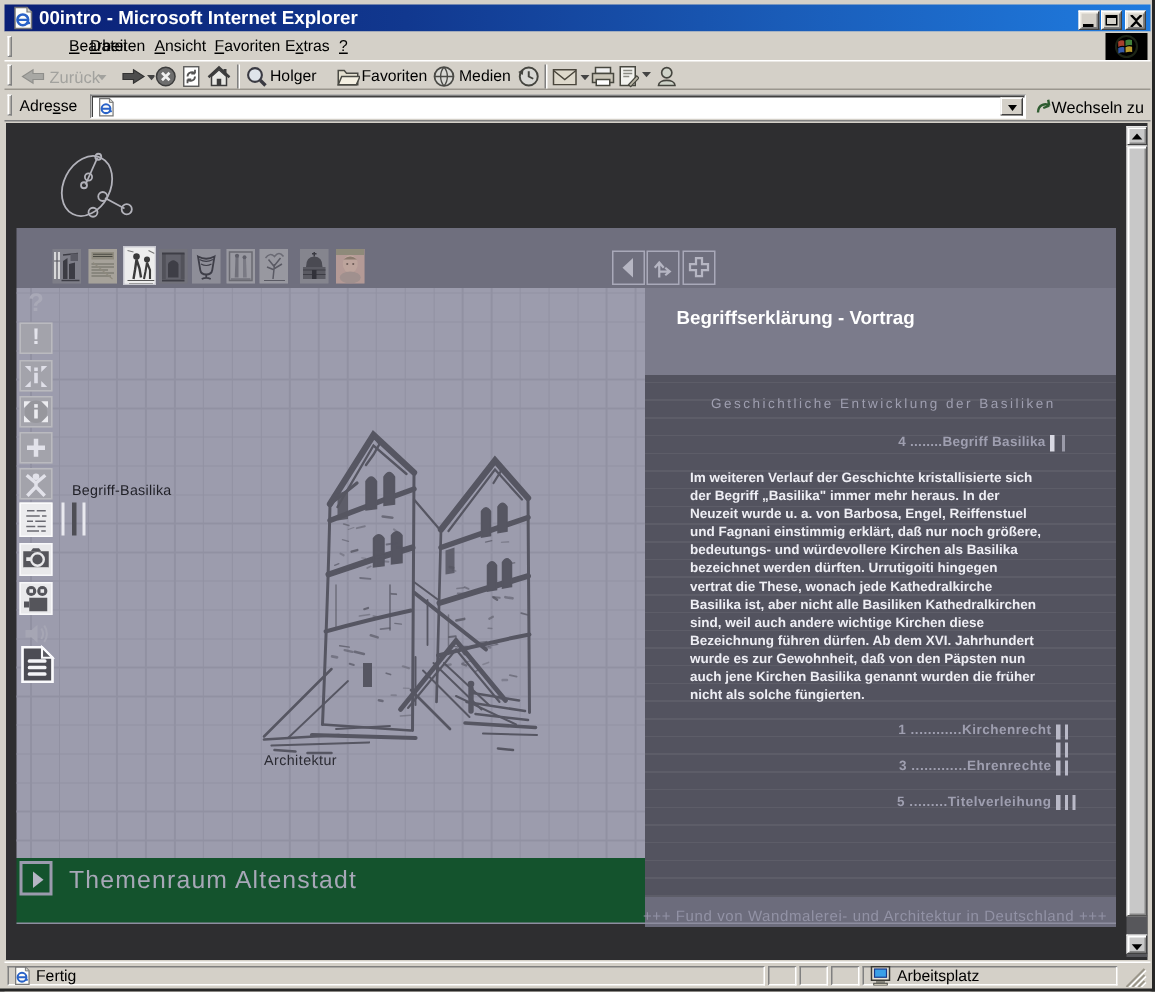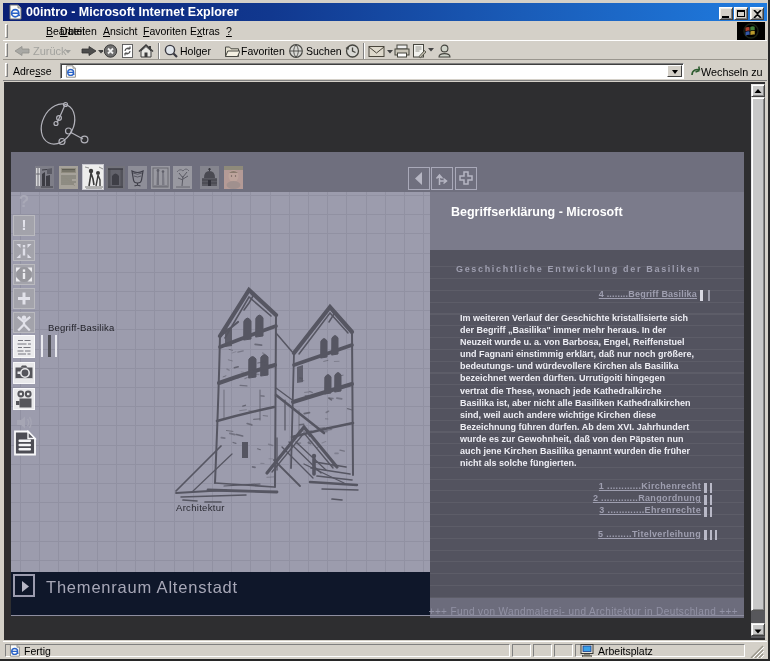--- a/index.html
+++ b/index.html
@@ -40,36 +40,36 @@
 #band-top { left:7px; top:70px; width:733px; height:40px; background:#6f6f7e; }
 #grid { left:7px; top:110px; width:419px; height:380px; background:#9c9cad;
   background-image:
     repeating-linear-gradient(to right, #9191a2 0, #9191a2 1px, transparent 1px, transparent 19.2px),
     repeating-linear-gradient(to bottom, #9191a2 0, #9191a2 1px, transparent 1px, transparent 19.2px);
   background-position:9px 3px, 0 3px; }
 #rpanel-title { left:426px; top:110px; width:314px; height:58px; background:#7b7b8b;
   color:#fff; font-size:12.5px; font-weight:bold; }
 #rpanel { left:426px; top:168px; width:314px; height:348px; background:#53535f;
   background-image:repeating-linear-gradient(to bottom, transparent 0, transparent 4.5px, rgba(255,255,255,0.06) 4.5px, rgba(255,255,255,0.06) 5.5px, transparent 5.5px, transparent 11.8px); }
-#band-bl { left:7px; top:490px; width:419px; height:44px; background:#0f172a; }
+#band-bl { left:7px; top:490px; width:419px; height:44px; background:#14532d; }
 #band-br { left:426px; top:516px; width:314px; height:20px; background:#6c6c7c; }
 #bline { left:7px; top:533px; width:733px; height:1px; background:#8e8ea0; }
 
 #sbar { left:747px; top:2px; width:14px; height:554px; background:#57575b; }
 .sbtn { left:0; width:14px; background:#c8c8c8; border:1px solid; border-color:#e8e8e8 #404040 #404040 #e8e8e8;
   box-shadow:inset 1px 1px 0 #ffffff, inset -1px -1px 0 #888888; }
 
 #statusbar { left:3px; top:641px; width:764px; height:34px; background:#d4d0c8;
   border-top:1px solid #ffffff; font-size:10.5px; color:#000; }
 .spanel { top:2px; height:13px; border:1px solid; border-color:#808080 #ffffff #ffffff #808080; }
 #edgeR { right:0; top:0; width:2px; height:661px; background:#272727; }
 #edgeB { left:0; bottom:0; width:770px; height:2px; background:#272727; }
 
-#rp-h1 { left:26px; top:14px; font-size:9px; font-weight:bold; letter-spacing:1.67px; color:#9f9fb0; white-space:nowrap; }
-.rlink { font-size:9px; font-weight:bold; letter-spacing:0.35px; color:#9f9fb0; text-align:right; white-space:nowrap;text-decoration:underline; }
+#rp-h1 { left:44px; top:14px; font-size:9px; font-weight:normal; letter-spacing:1.67px; color:#9f9fb0; white-space:nowrap; }
+.rlink { font-size:9px; font-weight:bold; letter-spacing:0.35px; color:#9f9fb0; text-align:right; white-space:nowrap; }
 #rp-body { left:30px; top:62px; width:252px; font-size:9px; font-weight:bold; letter-spacing:0px; line-height:12.1px; color:#eeeef4; }
 .b1 { left:274px; width:3px; height:10px; background:#b9b9c7; }
 .b2 { left:280px; width:2px; height:10px; background:#b9b9c7; }
 .b3 { left:285px; width:2px; height:10px; background:#b9b9c7; }
 #playbtn { left:2px; top:2px; width:22px; height:23px; border:2px solid #9b9bae; }
 #band-bl, #band-br { overflow:visible; }
 
 .ibox { left:9px; width:22px; height:21px; background:#a3a3ab; border:1px solid #bababf; }
 .ighost { left:9px; width:22px; height:21px; }
 
@@ -155,21 +155,21 @@
     <div class="abs" style="left:177px;top:4px;">Holger</div>
     <svg class="abs" style="left:221px;top:3px;" width="16" height="14">
       <path d="M1.5 12.5 L1.5 3 L5.5 3 L7 4.8 L14.5 4.8 L14.5 12.5 Z" fill="#e4e0d0" stroke="#4a4a44" stroke-width="1"></path>
       <path d="M1.5 12.5 L3.8 7 L16 7 L13.5 12.5 Z" fill="#f4f0e2" stroke="#4a4a44" stroke-width="1"></path>
     </svg>
     <div class="abs" style="left:238px;top:4px;">Favoriten</div>
     <svg class="abs" style="left:285px;top:2px;" width="16" height="16">
       <circle cx="8" cy="8" r="6.3" fill="#d8d8d4" stroke="#4a4a46" stroke-width="1.2"></circle>
       <path d="M2 8 L14 8 M8 1.8 C5 5 5 11 8 14.2 M8 1.8 C11 5 11 11 8 14.2" stroke="#4a4a46" stroke-width="0.9" fill="none"></path>
     </svg>
-    <div class="abs" style="left:303px;top:4px;">Suchen</div>
+    <div class="abs" style="left:303px;top:4px;">Medien</div>
     <svg class="abs" style="left:341px;top:2px;" width="17" height="16">
       <circle cx="8.5" cy="8" r="6" fill="#d8d8d4" stroke="#45453f" stroke-width="1.3"></circle>
       <path d="M8.5 4.5 L8.5 8 L11.5 9.5" stroke="#45453f" stroke-width="1.3" fill="none"></path>
       <path d="M1.5 5 L5 3 L4.5 7 Z" fill="#45453f"></path>
     </svg>
     <div class="abs tsep" style="left:360px;"></div>
     <svg class="abs" style="left:365px;top:4px;" width="26" height="12">
       <rect x="1" y="1.5" width="15" height="10" fill="#ded9cc" stroke="#4a463c" stroke-width="1"></rect>
       <path d="M1 2 L8.5 8 L16 2" fill="none" stroke="#4a463c" stroke-width="1"></path>
       <path d="M19 5 L25 5 L22 8.5 Z" fill="#444"></path>
@@ -513,42 +513,41 @@
       <path d="M14.5 7 Q17 10.5 14.5 14 M16.5 5 Q20 10.5 16.5 16" stroke="#a6a6b4" stroke-width="1.4" fill="none"></path>
     </svg></div>
   <div class="abs" style="left:8.5px;top:348px;width:24px;height:26px;" id="ic-doc"><svg width="24" height="26" viewBox="0 0 24 26">
       <path d="M2 1.5 L15 1.5 L22 8.5 L22 24.5 L2 24.5 Z" fill="#4c4c54" stroke="#fafafc" stroke-width="1.8"></path>
       <path d="M15 1.5 L15 8.5 L22 8.5 Z" fill="#5a5a62" stroke="#fafafc" stroke-width="1.4"></path>
       <rect x="5.5" y="9.5" width="12.5" height="2.4" rx="1" fill="#f4f4f7"></rect>
       <rect x="5.5" y="13.8" width="12.5" height="2.4" rx="1" fill="#f4f4f7"></rect>
       <rect x="5.5" y="18.1" width="12.5" height="2.4" rx="1" fill="#f4f4f7"></rect>
     </svg></div>
   <div class="abs" id="rpanel-title">
-      <span class="abs" style="left:21px;top:13px;">Begriffserklärung - Microsoft</span>
+      <span class="abs" style="left:21px;top:13px;">Begriffserklärung - Vortrag</span>
     </div>
   <div class="abs" id="rpanel">
     <div class="abs" id="rp-h1">Geschichtliche Entwicklung der Basiliken</div>
     <div class="abs rlink" style="left:0px;top:39px;width:267px;letter-spacing:0.2px;">4 ........Begriff Basilika</div>
     <div class="abs" style="left:270px;top:40px;width:3px;height:11px;background:#d8d8e2;"></div>
     <div class="abs" style="left:278px;top:40px;width:2px;height:11px;background:#9a9aa8;"></div>
     <div class="abs" id="rp-body">Im weiteren Verlauf der Geschichte kristallisierte sich<br>
 der Begriff „Basilika" immer mehr heraus. In der<br>
 Neuzeit wurde u. a. von Barbosa, Engel, Reiffenstuel<br>
 und Fagnani einstimmig erklärt, daß nur noch größere,<br>
 bedeutungs- und würdevollere Kirchen als Basilika<br>
 bezeichnet werden dürften. Urrutigoiti hingegen<br>
 vertrat die These, wonach jede Kathedralkirche<br>
 Basilika ist, aber nicht alle Basiliken Kathedralkirchen<br>
 sind, weil auch andere wichtige Kirchen diese<br>
 Bezeichnung führen dürfen. Ab dem XVI. Jahrhundert<br>
 wurde es zur Gewohnheit, daß von den Päpsten nun<br>
 auch jene Kirchen Basilika genannt wurden die früher<br>
 nicht als solche füngierten.</div>
     <div class="abs rlink" style="left:0px;top:231px;width:271px;">1 ............Kirchenrecht</div>
-    <div class="abs rlink" style="left:0px;top:243px;width:271px;">2 .............Rangordnung</div>
     <div class="abs rlink" style="left:0px;top:255px;width:271px;">3 .............Ehrenrechte</div>
     <div class="abs rlink" style="left:0px;top:278.5px;width:271px;">5 .........Titelverleihung</div>
     <div class="abs b1" style="top:232.5px;"></div>
       <div class="abs b2" style="top:232.5px;"></div>
     <div class="abs b1" style="top:244.5px;"></div>
       <div class="abs b2" style="top:244.5px;"></div>
     <div class="abs b1" style="top:256.5px;"></div>
       <div class="abs b2" style="top:256.5px;"></div>
     <div class="abs b1" style="top:280px;"></div>
       <div class="abs b2" style="top:280px;"></div>

